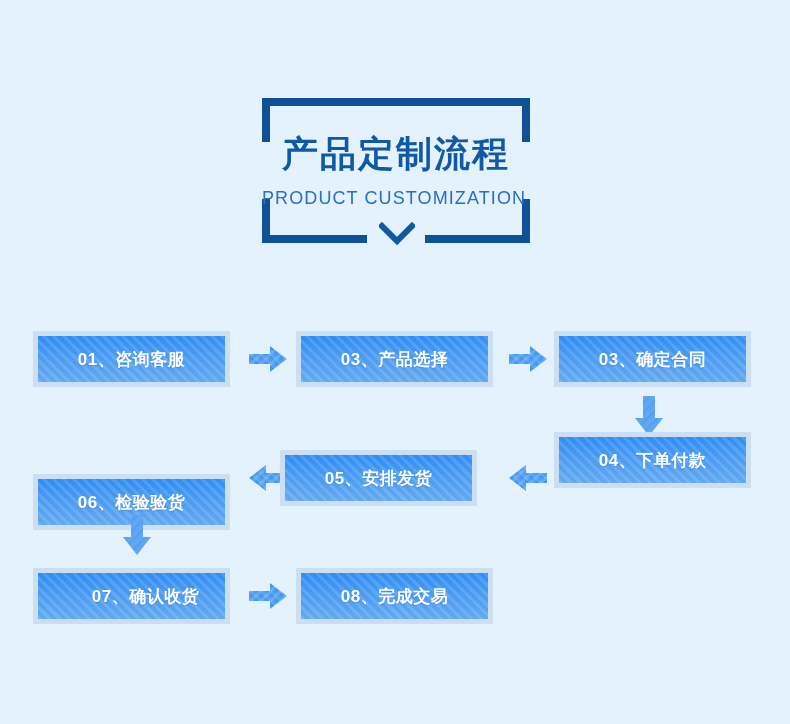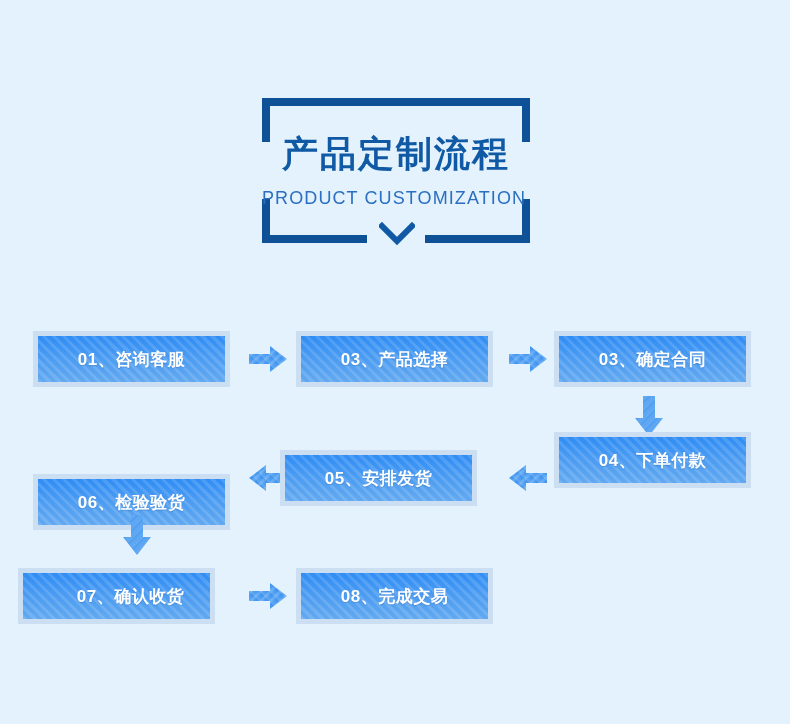--- a/index.html
+++ b/index.html
@@ -113,21 +113,21 @@
 
   
   .box-01 { left: 33px;  top: 331px; }
   .box-02 { left: 296px; top: 331px; }
   .box-03 { left: 554px; top: 331px; text-align: right; }
   
   .box-06 { left: 33px;  top: 450px; margin-top: 24px; }
   .box-05 { left: 280px; top: 450px; }
   .box-04 { left: 554px; top: 432px; align-items: center; }
   
-  .box-07 { left: 18px;  top: 568px; padding-left: 28px; }
+  .box-07 { left: 33px;  top: 568px; padding-left: 28px; }
   .box-08 { left: 296px; top: 568px; align-items: center; }
 
   
   .arrow {
     position: absolute;
   }
   .arrow-r1-a { left: 249px; top: 344px; width: 38px; height: 30px; }
   .arrow-r1-b { left: 509px; top: 344px; width: 38px; height: 30px; }
   .arrow-r2-a { left: 249px; top: 463px; width: 38px; height: 30px; }
   .arrow-r2-b { left: 509px; top: 463px; width: 38px; height: 30px; }

